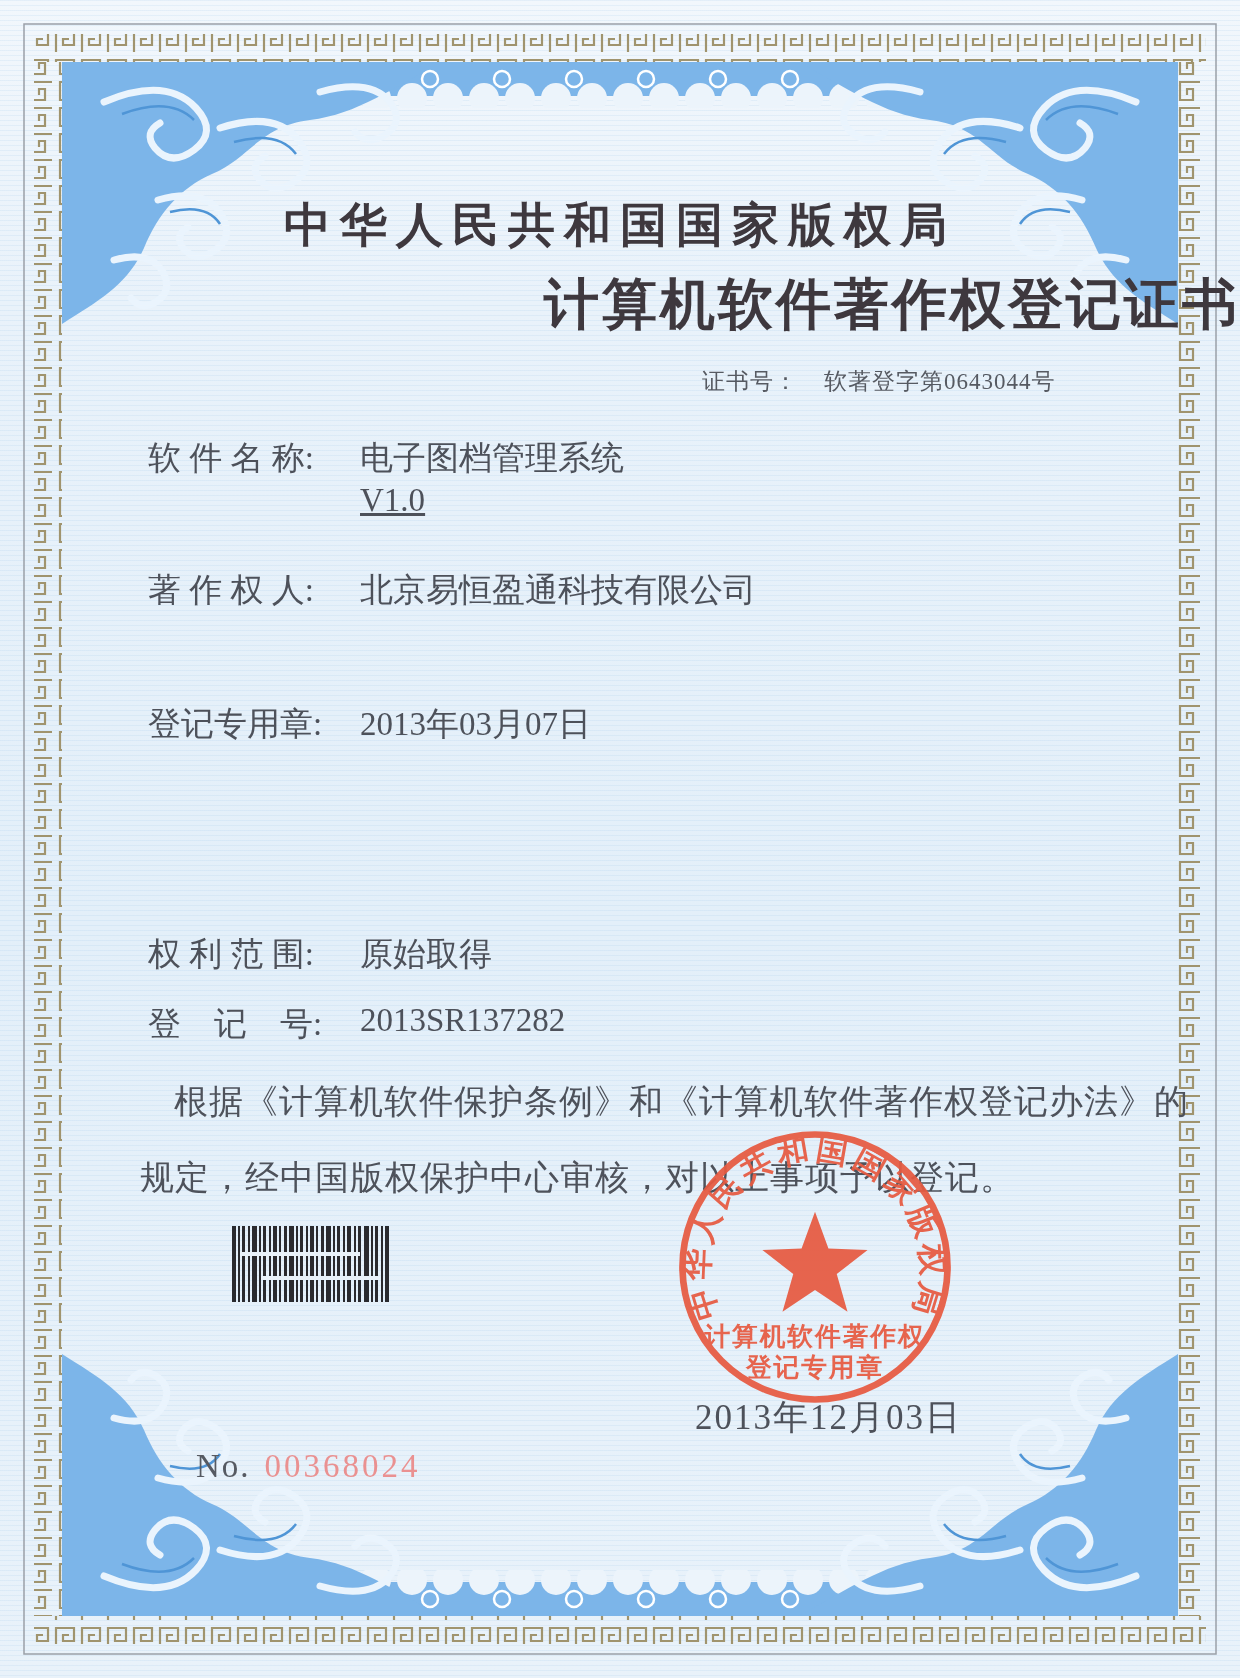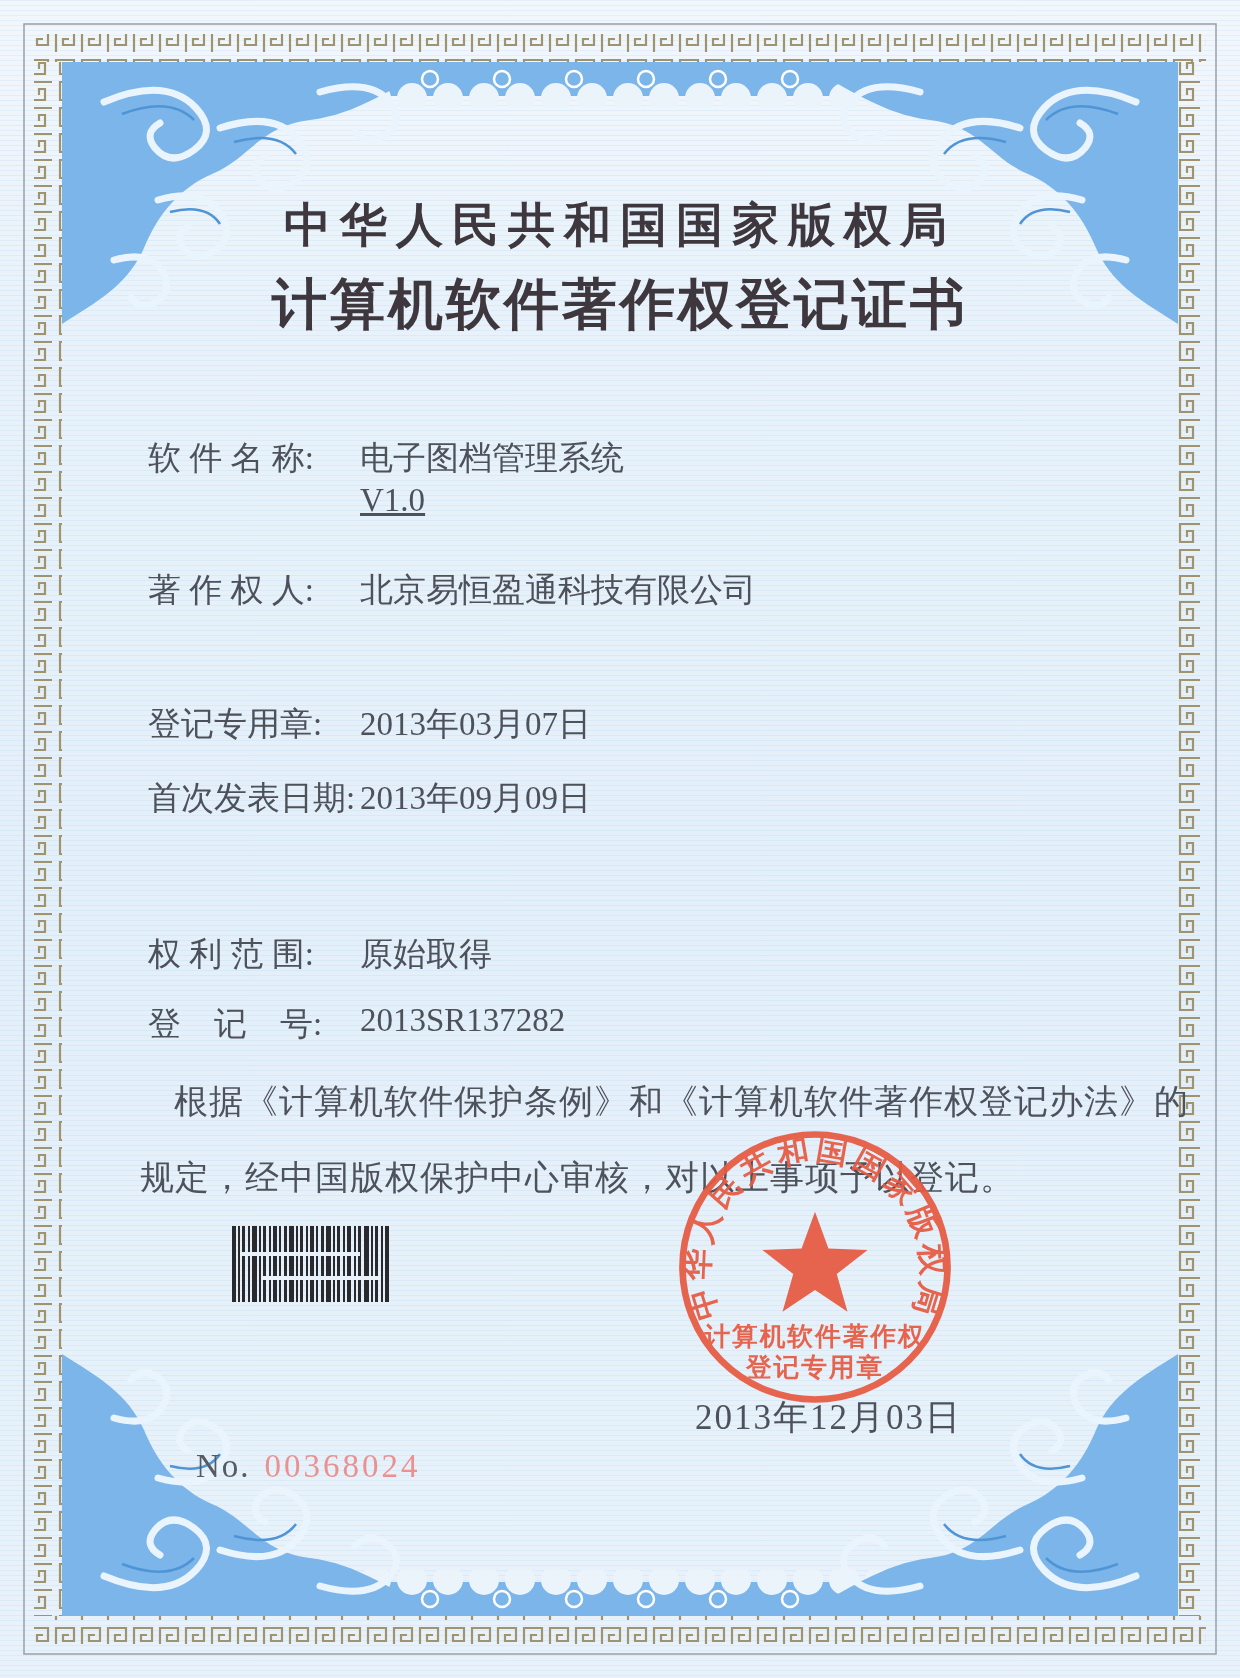--- a/index.html
+++ b/index.html
@@ -17,21 +17,21 @@
     background:repeating-linear-gradient(180deg, rgba(150,195,232,.16) 0 1px, rgba(255,255,255,0) 1px 5px);
   }
 
   .deco { position:absolute; pointer-events:none; }
 
   .title {
     position:absolute; top:194px; left:0; width:100%; text-align:center;
     font-size:47px; font-weight:bold; color:#3e383e; letter-spacing:9px;
   }
   .subtitle {
-    position:absolute; top:268px; left:0; width:100%; text-align:center;
+    position:absolute; top:268px; left:0; width:100%; text-align:right;
     font-size:55px; font-weight:bold; color:#3e383e; letter-spacing:3px;
   }
   .certno {
     position:absolute; top:366px; left:702px;
     font-size:23px; color:#565a62; letter-spacing:1px;
   }
   .certno .lbl { margin-right:26px; }
 
   .row { position:absolute; left:148px; font-size:33px; color:#4d515a; white-space:nowrap; }
   .row .lbl { display:inline-block; }
@@ -206,41 +206,40 @@
     <g fill="none" stroke="#4f95d6" stroke-width="2.5">
       <path d="M60,52 q48,-18 72,6"></path>
       <path d="M172,80 q44,-12 62,12"></path>
       <path d="M108,150 q36,-9 50,12"></path>
     </g>
   </svg>
 
   <div class="title">中华人民共和国国家版权局</div>
   <div class="subtitle">计算机软件著作权登记证书</div>
 
+  <div class="certno">
+    <span class="lbl">证书号：</span><span>软著登字第0643044号</span>
+  </div>
 
   <div class="row" style="top:436px">
     <span class="lbl">软 件 名 称:</span>
     <span class="val">电子图档管理系统</span>
   </div>
   <div class="val2" style="top:482px">V1.0</div>
 
   <div class="row" style="top:568px">
     <span class="lbl">著 作 权 人:</span>
     <span class="val">北京易恒盈通科技有限公司</span>
   </div>
 
   <div class="row" style="top:702px">
     <span class="lbl">登记专用章:</span>
     <span class="val">2013年03月07日</span>
   </div>
 
-  <div class="row" style="top:776px">
-    <span class="lbl">首次发表日期:</span>
-    <span class="val">2013年09月09日</span>
-  </div>
 
 
   <div class="row" style="top:932px">
     <span class="lbl">权 利 范 围:</span>
     <span class="val">原始取得</span>
   </div>
 
   <div class="row" style="top:1002px">
     <span class="lbl">登　记　号:</span>
     <span class="val">2013SR137282</span>

